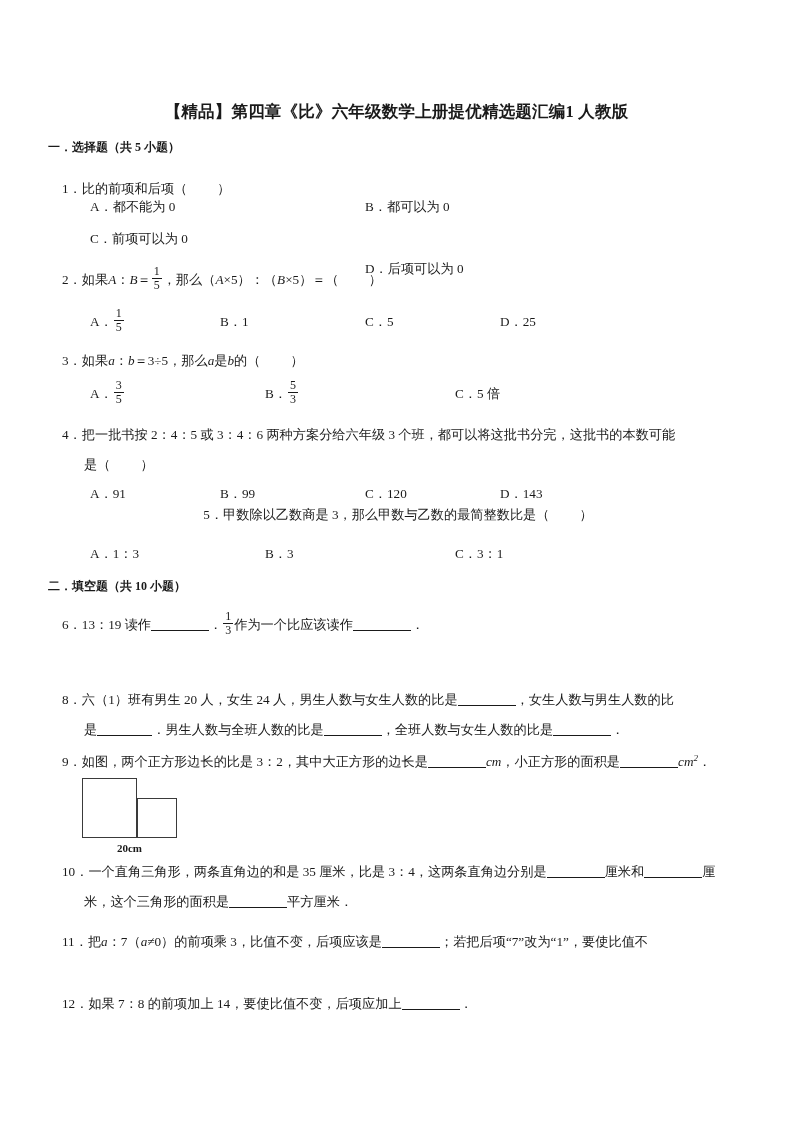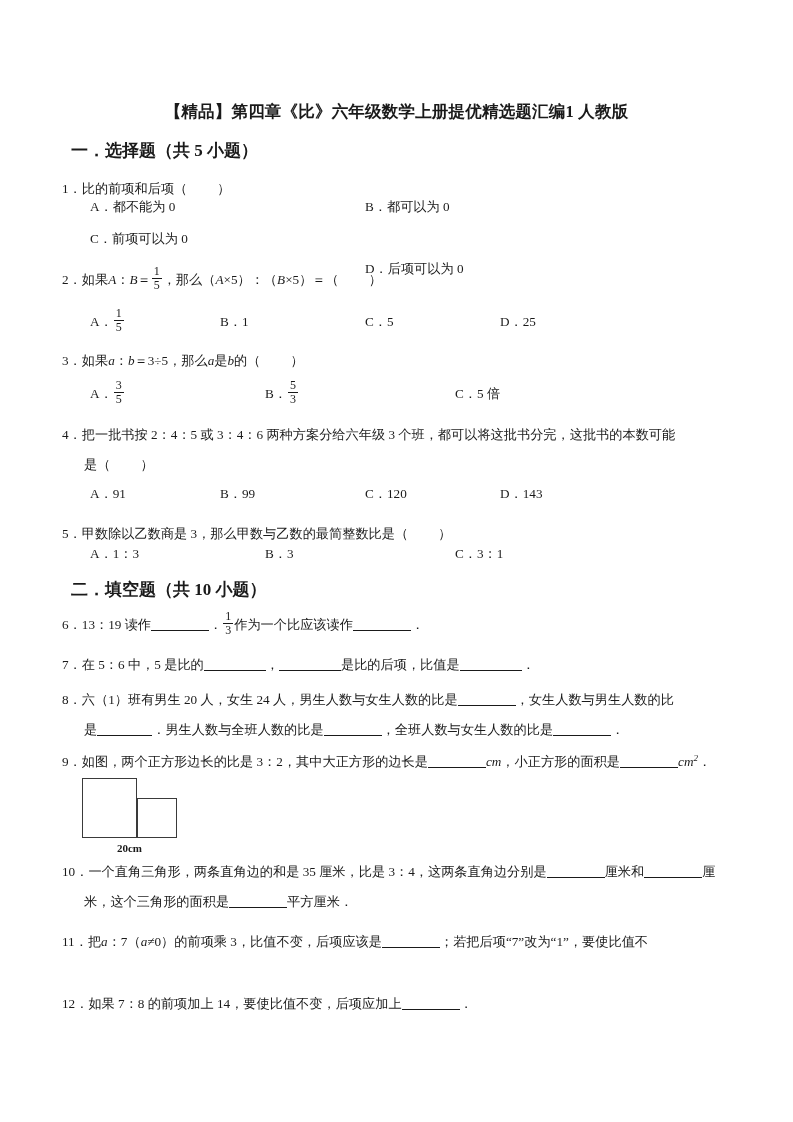--- a/index.html
+++ b/index.html
@@ -28,22 +28,22 @@
     top: 101px;
     width: 793px;
     text-align: center;
     font-size: 16.5px;
     font-weight: bold;
     letter-spacing: 0.2px;
     white-space: nowrap;
   }
   .section-head {
     position: absolute;
-    left: 71px;
-    font-size: 17px;
+    left: 48px;
+    font-size: 12px;
     font-weight: bold;
     white-space: nowrap;
   }
   .q {
     position: absolute;
     left: 62px;
     width: 672px;
     font-size: 13.2px;
     line-height: 30px;
   }
@@ -232,44 +232,39 @@
       <span class="indent"></span><span>是（</span><span class="blank" style="width:30px;border-bottom:none;"></span><span>）</span>
     </span>
   </div>
   <div class="opt-row" style="top:479px;">
     <span class="opt" style="left:28px;"><span>A．</span><span>91</span></span>
     <span class="opt" style="left:158px;"><span>B．</span><span>99</span></span>
     <span class="opt" style="left:303px;"><span>C．</span><span>120</span></span>
     <span class="opt" style="left:438px;"><span>D．</span><span>143</span></span>
   </div>
 
-  <div class="q" style="top:519px;">
+  <div class="q" style="top:500px;text-align:center;">
     <span class="q-line">
       <span>5．</span><span>甲数除以乙数商是 3，那么甲数与乙数的最简整数比是（</span><span class="blank" style="width:30px;border-bottom:none;"></span><span>）</span>
     </span>
   </div>
   <div class="opt-row" style="top:539px;">
     <span class="opt" style="left:28px;text-align:center;"><span>A．</span><span>1：3</span></span>
     <span class="opt" style="left:203px;"><span>B．</span><span>3</span></span>
     <span class="opt" style="left:393px;"><span>C．</span><span>3：1</span></span>
   </div>
 
   <div class="section-head" style="top:578px;font-family:Liberation Serif, serif;">二．填空题（共 10 小题）</div>
 
   <div class="q" style="top:610px;">
     <span class="q-line">
       <span>6．</span><span>13：19 读作</span><span class="blank b58"></span><span>．</span><span class="frac"><span class="num">1</span><span class="den">3</span></span><span>作为一个比应该读作</span><span class="blank b58"></span><span>．</span>
     </span>
   </div>
 
-  <div class="q" style="top:650px;">
-    <span class="q-line">
-      <span>7．</span><span>在 5：6 中，5 是比的</span><span class="blank b62"></span><span>，</span><span class="blank b62"></span><span>是比的后项，比值是</span><span class="blank b62"></span><span>．</span>
-    </span>
-  </div>
 
   <div class="q" style="top:685px;">
     <span class="q-line">
       <span>8．</span><span>六（1）班有男生 20 人，女生 24 人，男生人数与女生人数的比是</span><span class="blank b58"></span><span>，女生人数与男生人数的比</span>
     </span>
   </div>
   <div class="q" style="top:715px;">
     <span class="q-line">
       <span class="indent"></span><span>是</span><span class="blank b55"></span><span>．男生人数与全班人数的比是</span><span class="blank b58"></span><span>，全班人数与女生人数的比是</span><span class="blank b58"></span><span>．</span>
     </span>

